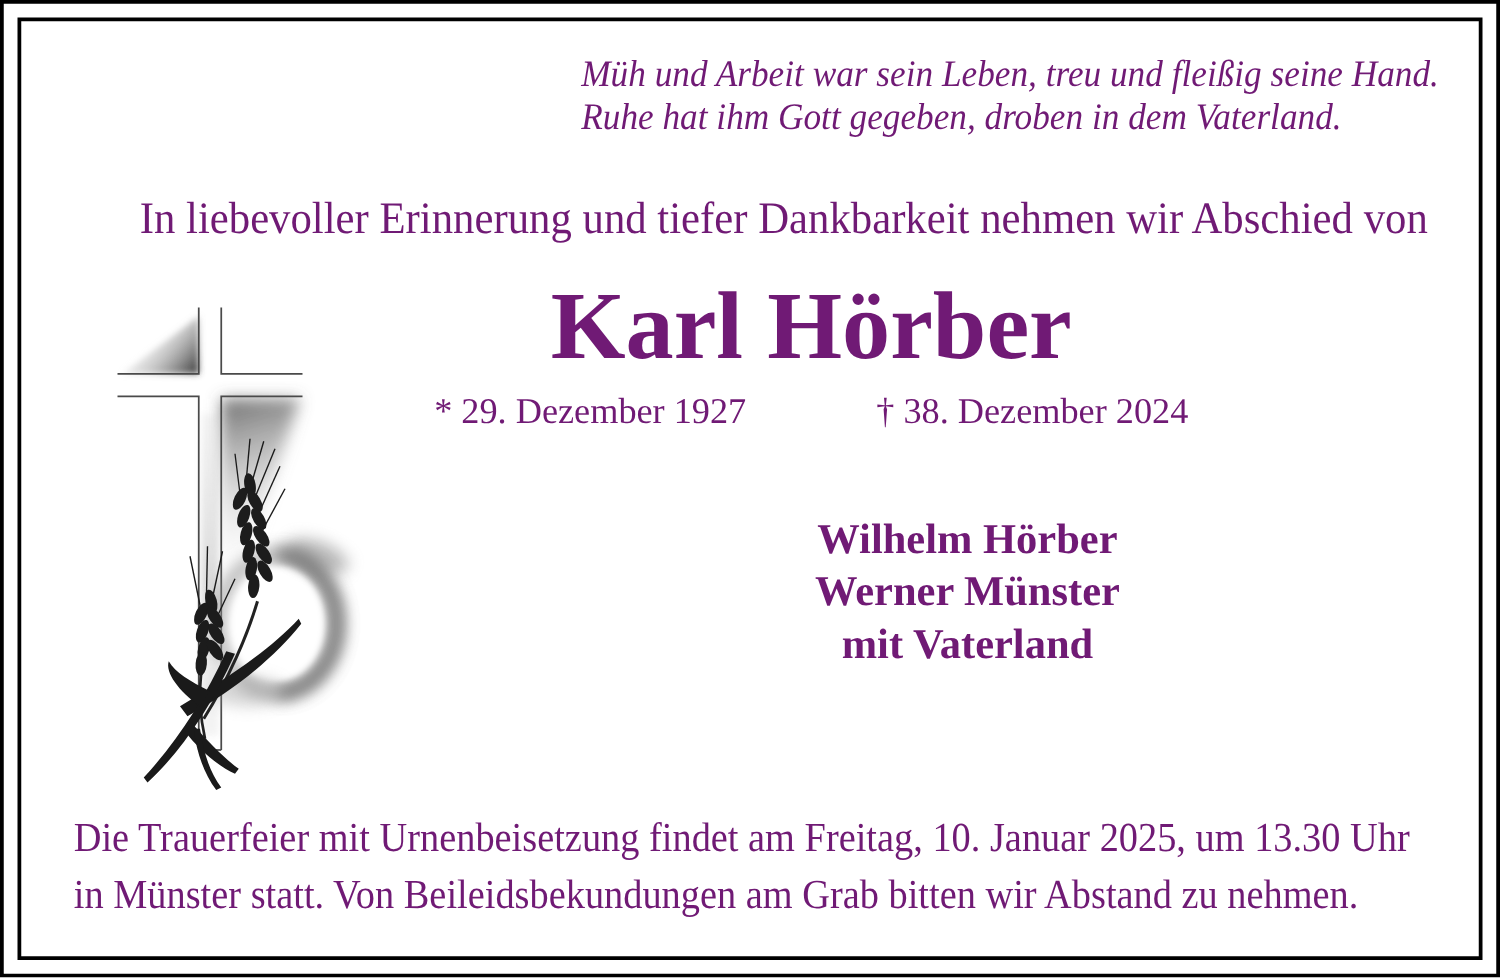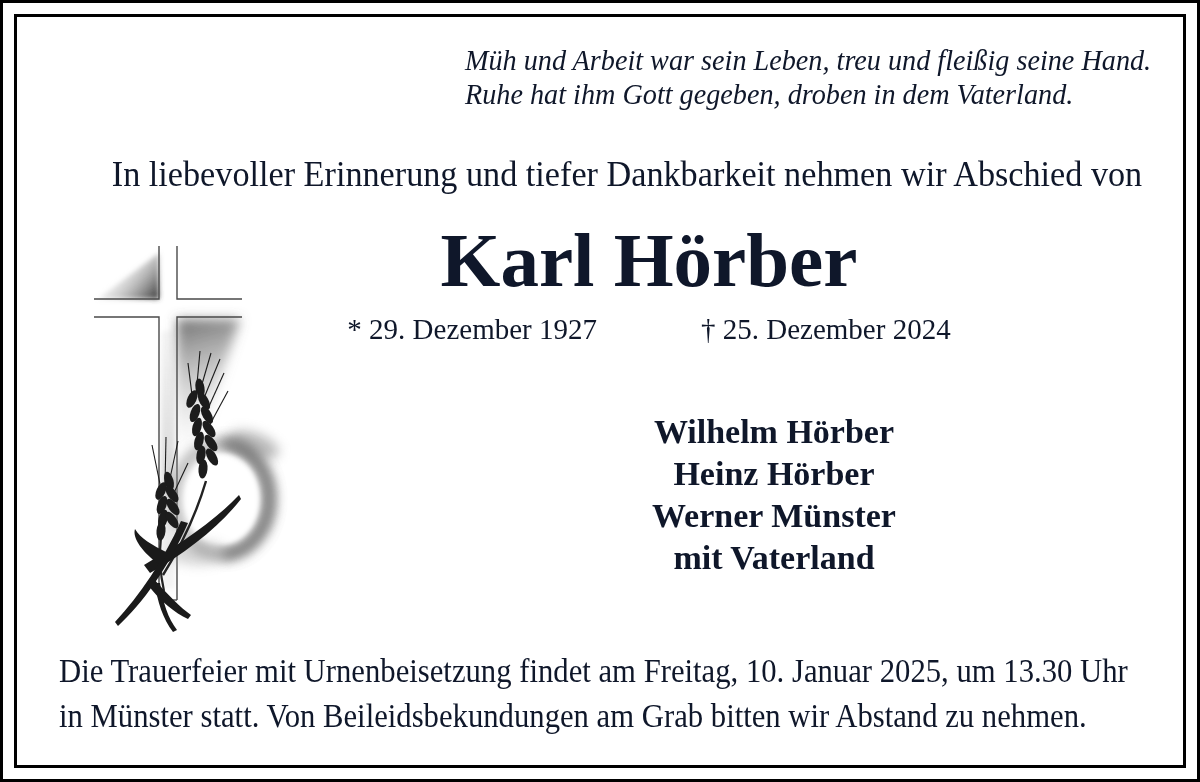--- a/index.html
+++ b/index.html
@@ -1,19 +1,19 @@
 <!DOCTYPE html>
 <html><head>
 <meta charset="utf-8">
 <style>
   html,body{margin:0;padding:0;background:#ffffff;}
   .page{
     position:relative;width:1200px;height:782px;background:#fff;
     border:3px solid #000;box-sizing:border-box;overflow:hidden;
-    font-family:"Liberation Serif", serif;color:#0f172a;
+    font-family:"Liberation Serif", serif;color:#701a75;
   }
   .frame{
     position:absolute;top:11px;left:11px;right:11px;bottom:11px;
     border:3px solid #000;pointer-events:none;
   }
   .abs{position:absolute;white-space:nowrap;}
   .epigraph{
     left:462px;top:40px;font-style:italic;font-size:30px;line-height:34px;
     transform:scaleX(0.94);transform-origin:left top;
   }
@@ -49,21 +49,21 @@
     <div>Müh und Arbeit war sein Leben, treu und fleißig seine Hand.</div>
     <div>Ruhe hat ihm Gott gegeben, droben in dem Vaterland.</div>
   </div>
 
   <div class="abs intro">In liebevoller Erinnerung und tiefer Dankbarkeit nehmen wir Abschied von</div>
 
   <h1 class="abs deceased">Karl Hörber</h1>
 
   <div class="abs dates">
     <span>* 29. Dezember 1927</span>
-    <span>† 25. Dezember 2024</span>
+    <span>† 38. Dezember 2024</span>
   </div>
 
   <svg class="abs illustration" viewBox="0 0 300 412" xmlns="http://www.w3.org/2000/svg">
     <defs>
       <filter id="b1" x="-40%" y="-40%" width="180%" height="180%">
           <feGaussianBlur stdDeviation="2.5"></feGaussianBlur>
         </filter>
       <filter id="b2" x="-60%" y="-60%" width="220%" height="220%">
           <feGaussianBlur stdDeviation="6"></feGaussianBlur>
         </filter>
@@ -154,21 +154,20 @@
         <ellipse cx="125" cy="284" rx="4.5" ry="9.5" transform="rotate(-35 125 284)"></ellipse>
         <ellipse cx="115" cy="296" rx="4.5" ry="9.5" transform="rotate(15 115 296)"></ellipse>
         <ellipse cx="124" cy="297" rx="4.5" ry="9.5" transform="rotate(-35 124 297)"></ellipse>
         <ellipse cx="113" cy="308" rx="4.5" ry="9.5" transform="rotate(5 113 308)"></ellipse>
       </g>
     </g>
   </svg>
 
   <div class="abs mourners">
     <div>Wilhelm Hörber</div>
-    <div>Heinz Hörber</div>
     <div>Werner Münster</div>
     <div>mit Vaterland</div>
   </div>
 
   <div class="abs funeral">
     <div>Die Trauerfeier mit Urnenbeisetzung findet am Freitag, 10. Januar 2025, um 13.30 Uhr</div>
     <div>in Münster statt. Von Beileidsbekundungen am Grab bitten wir Abstand zu nehmen.</div>
   </div>
 </div>
 

